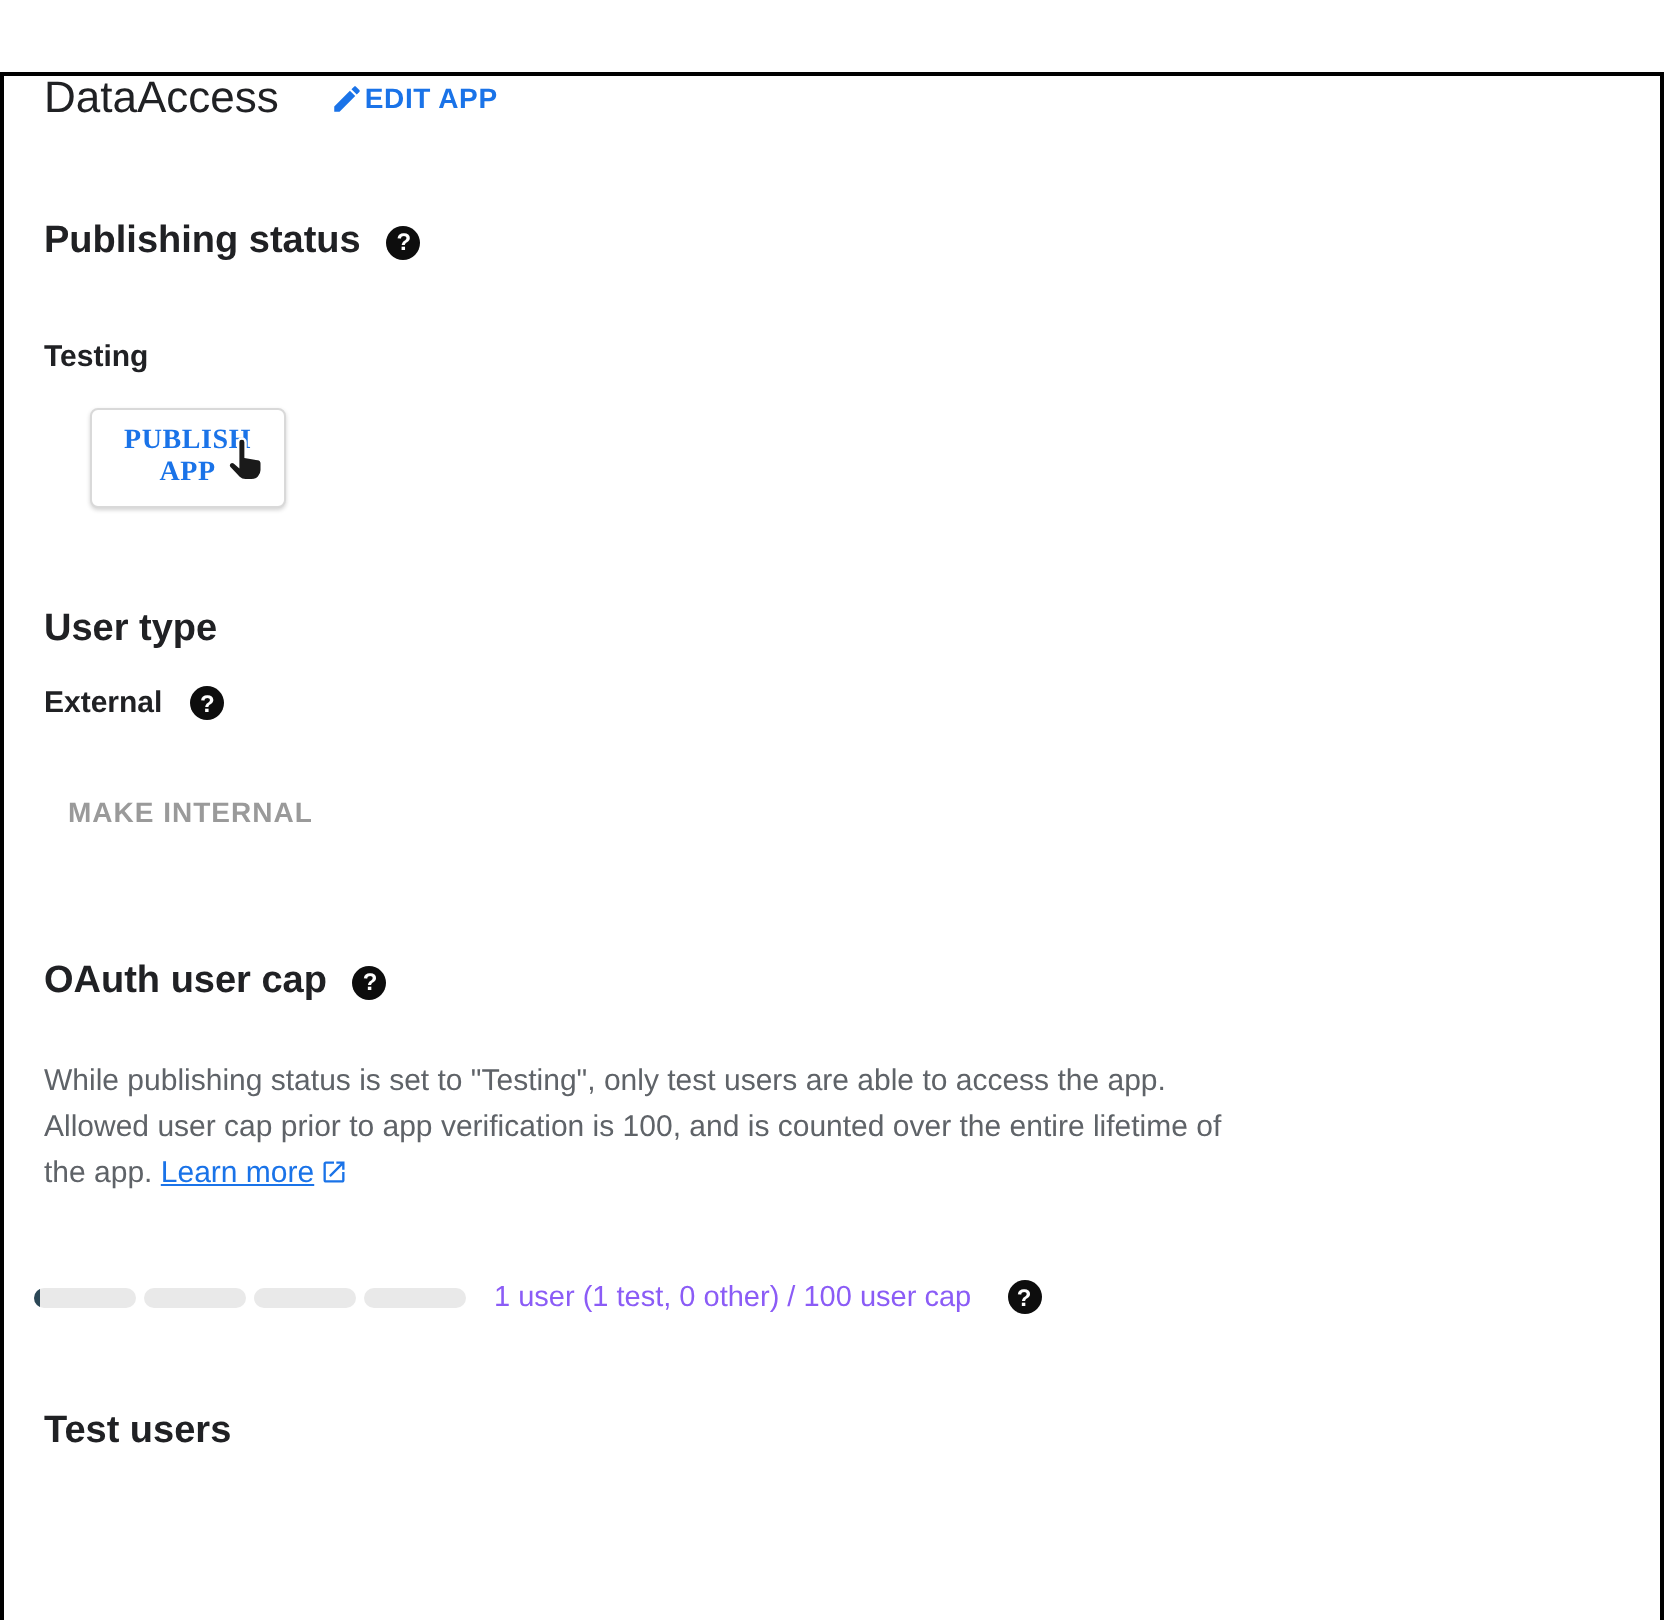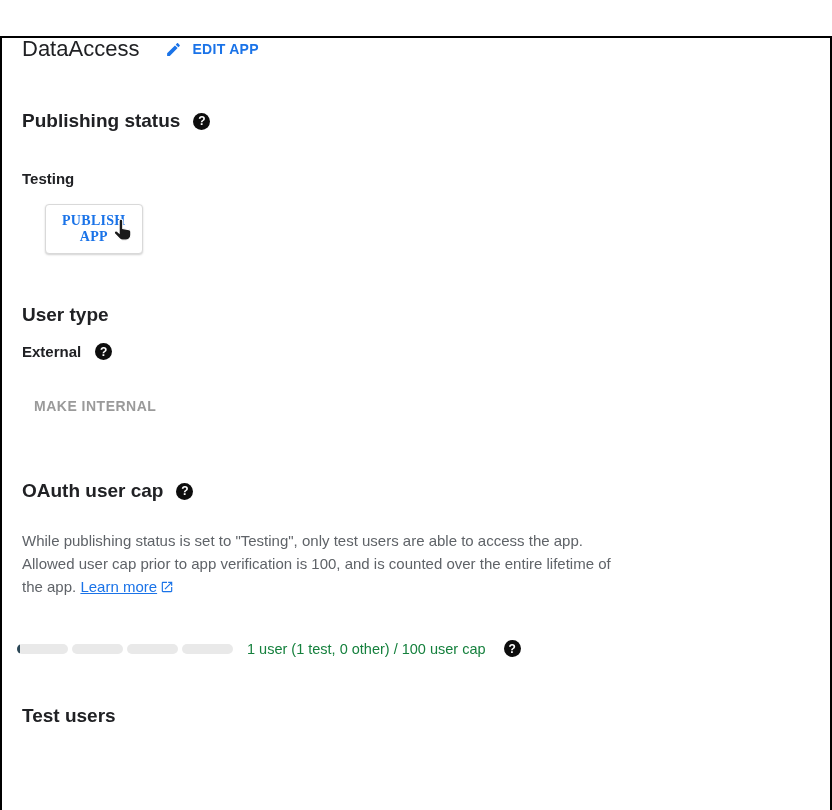--- a/index.html
+++ b/index.html
@@ -29,21 +29,21 @@
     color:#212121;
   }
   .content { padding:0 24px 0 22px; }
 
   .title-row {
     margin-top:36px;
     display:flex; align-items:center; gap:26px;
   }
   .app-title { font-size:22px; font-weight:400; color:#202124; }
   .edit-btn {
-    display:inline-flex; align-items:center; gap:10px;
+    display:inline-flex; align-items:center; gap:0;
     background:none; border:none; cursor:pointer;
     color:#1a73e8; font-family:inherit;
     font-size:14px; font-weight:700; letter-spacing:.3px;
   }
   .edit-btn svg { display:block; }
 
   .section-heading {
     display:flex; align-items:center; gap:13px;
     font-size:19px; font-weight:700; color:#202124;
   }
@@ -115,21 +115,21 @@
   }
   .progress-seg {
     flex:1; height:10px;
     background:#e9e9e9; border-radius:5px;
     position:relative; overflow:hidden;
   }
   .progress-fill {
     position:absolute; left:0; top:0; bottom:0;
     width:3px; background:#2b4756; border-radius:5px 0 0 5px;
   }
-  .usage-text { font-size:14.5px; color:#15803d; }
+  .usage-text { font-size:14.5px; color:#8b5cf6; }
   .usage-row .help-icon { margin-left:4px; }
 </style>
 </head>
 <body>
 
 <div class="frame">
 
 
   <div class="content">
 

